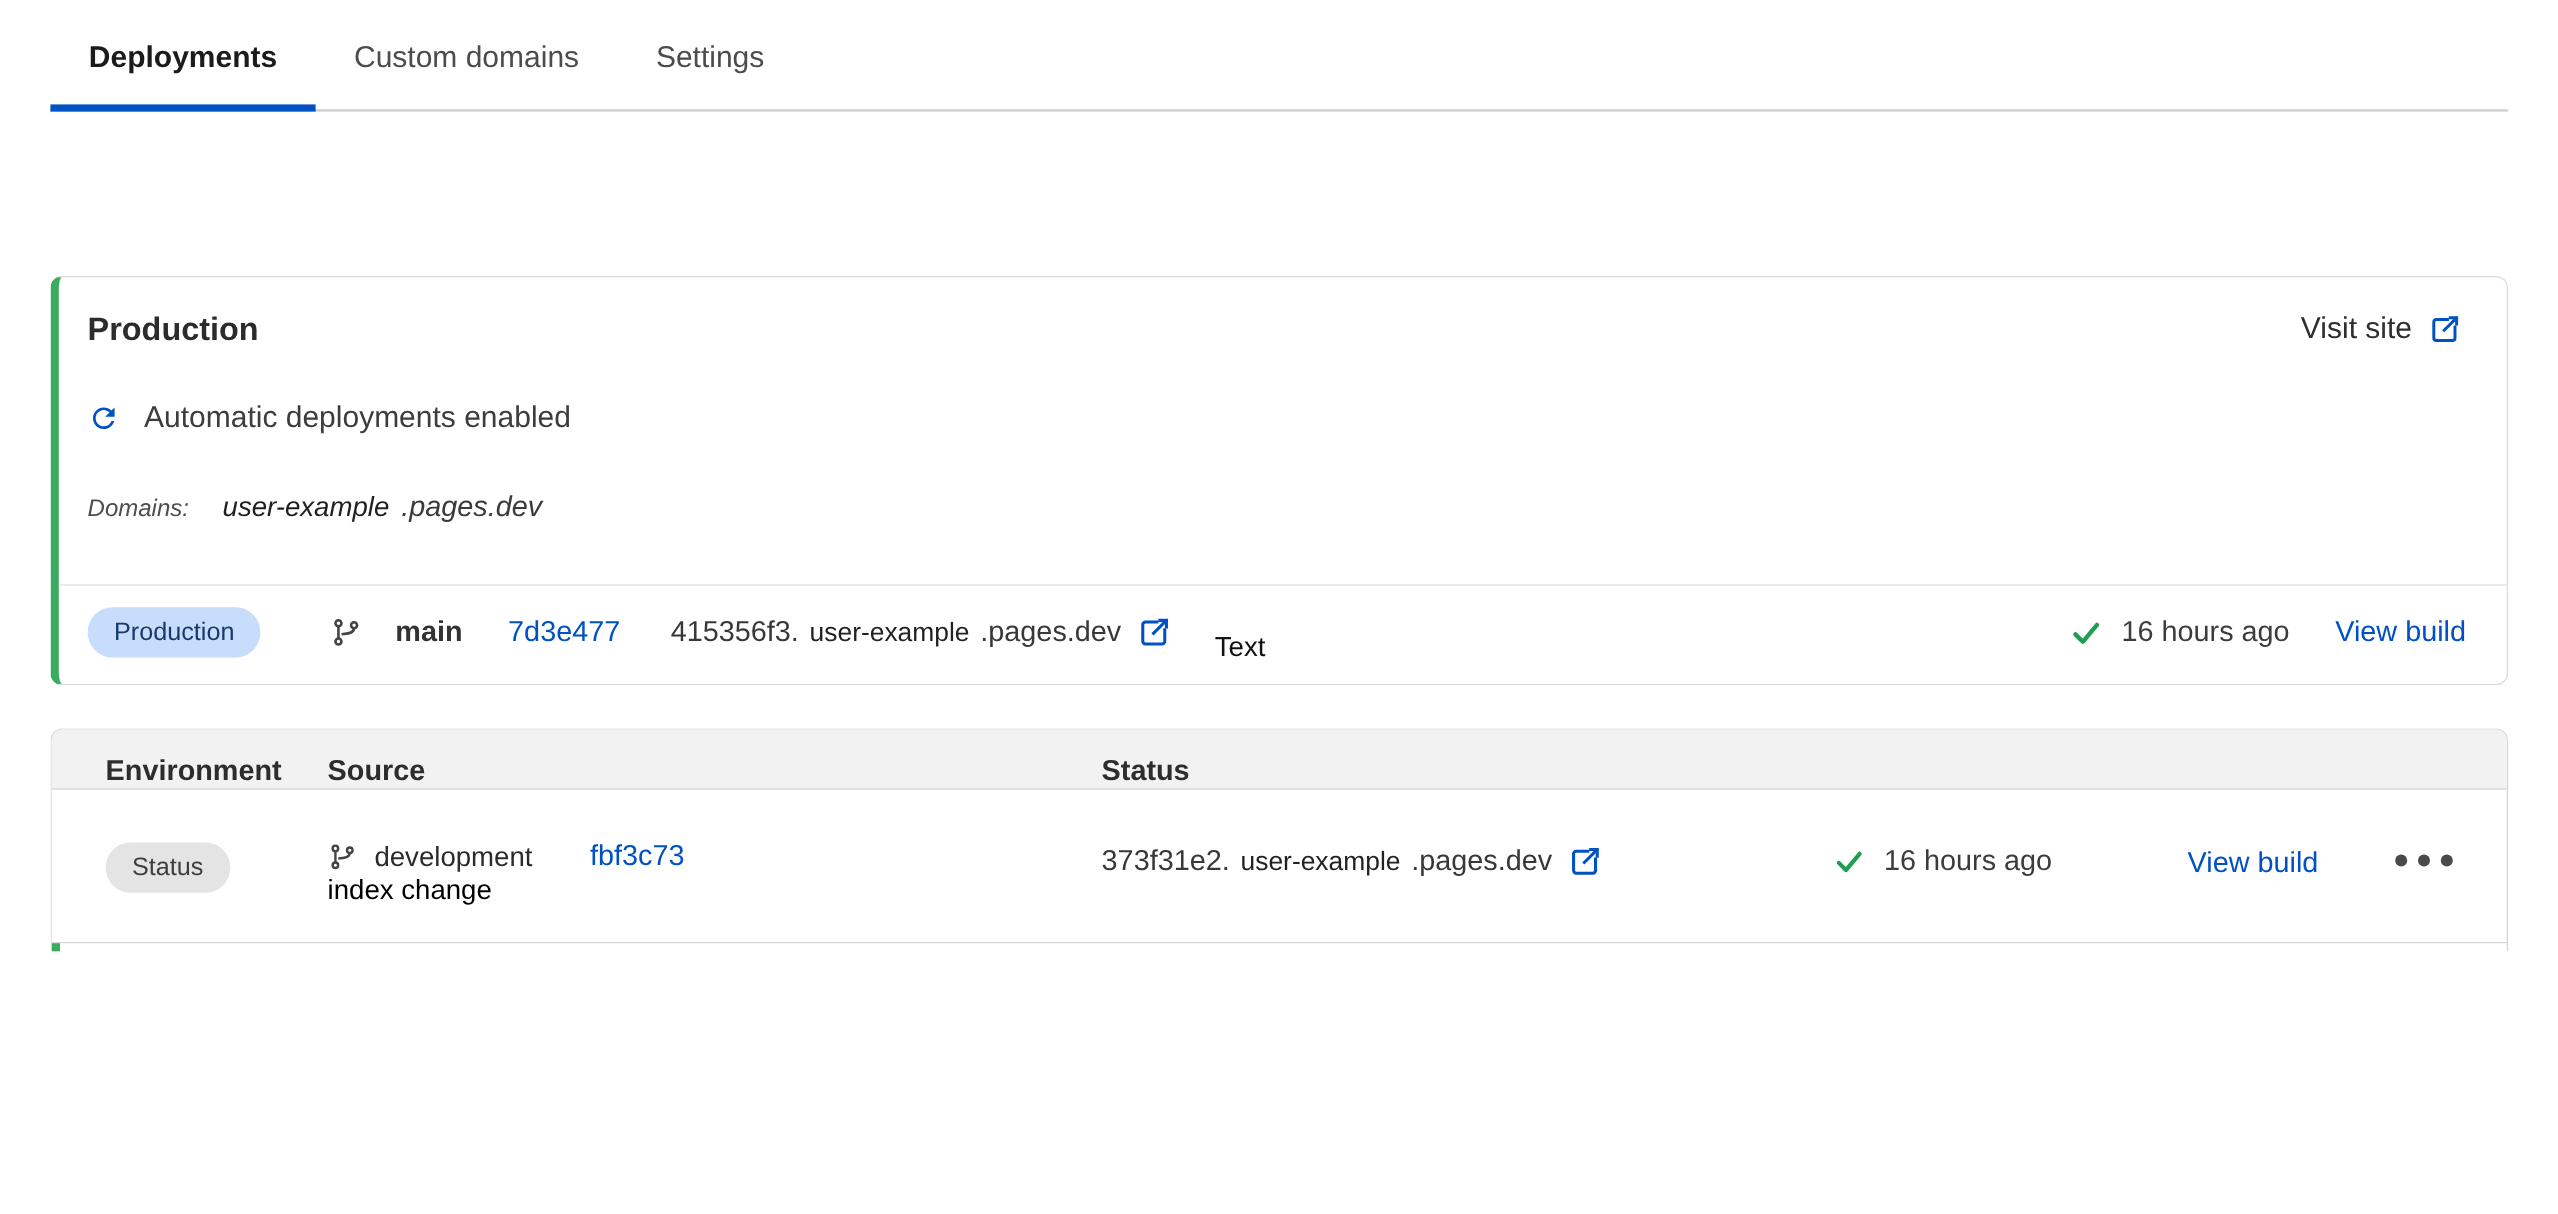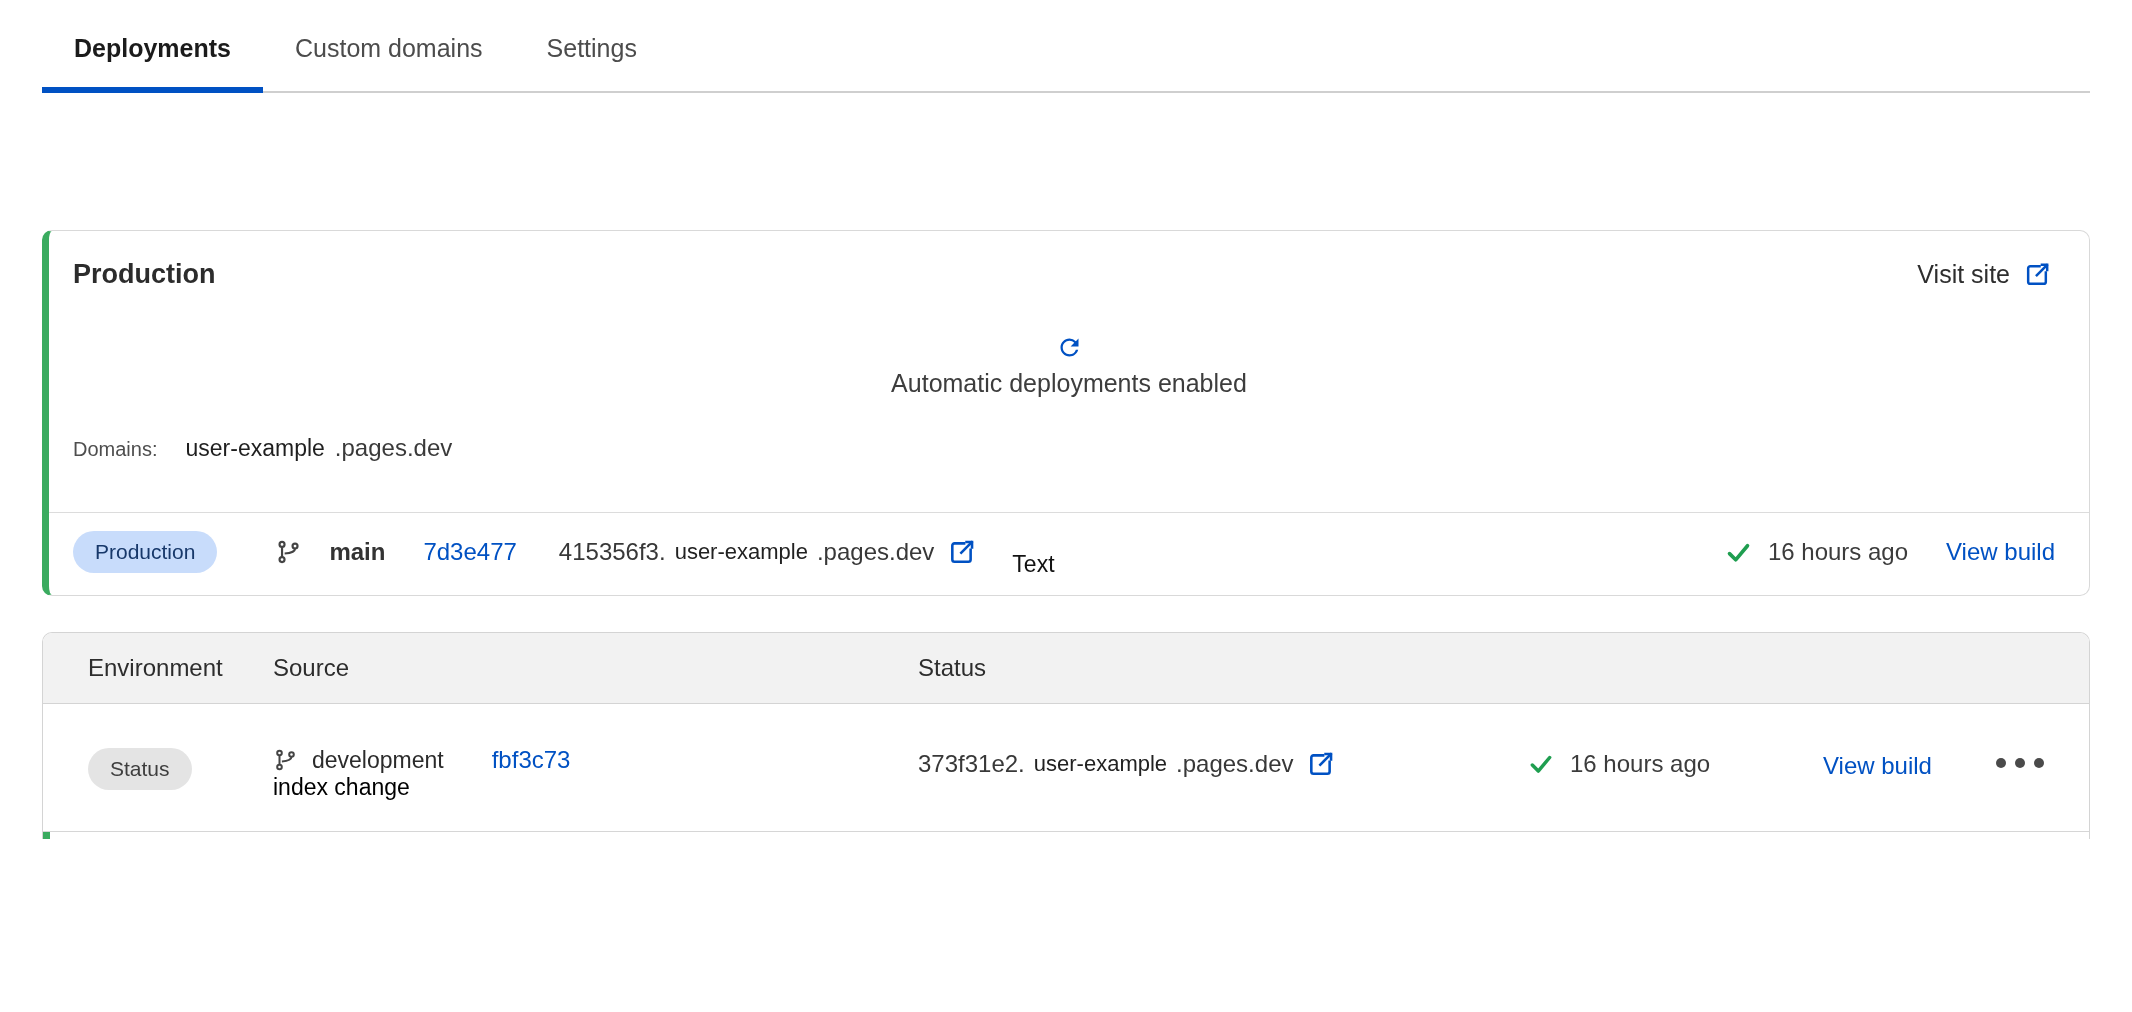--- a/index.html
+++ b/index.html
@@ -25,23 +25,23 @@
     margin-top:137px;
     border:1px solid #d9d9d9; border-left:7px solid #3aab5f;
     border-radius:10px;
     padding-top:28px;
   }
   .card-head { display:flex; justify-content:space-between; align-items:center; padding:0 38px 0 24px; }
   .card-title { font-size:27px; font-weight:600; color:#2c2c2c; }
   .visit-site { display:flex; align-items:center; gap:14px; font-size:25px; color:#2e2e2e; font-weight:500; cursor:pointer; }
   .icon { display:inline-flex; flex:none; }
 
-  .auto-line { display:flex; align-items:center; gap:8px; padding:0 24px; margin-top:44px; font-size:25px; color:#3d3d3d;flex-direction:column; }
-
-  .domains-line { display:flex; align-items:baseline; padding:0 24px; margin-top:36px; }
+  .auto-line { display:flex; align-items:center; gap:20px; padding:0 24px; margin-top:44px; font-size:25px; color:#3d3d3d; }
+
+  .domains-line { display:flex; align-items:baseline; padding:0 24px; margin-top:46px;font-style:italic; }
   .domains-label { font-size:20px; color:#4e4e4e; }
   .domain-name { font-size:23px; color:#1f1f1f; margin-left:28px; }
   .domain-suffix { font-size:24px; color:#3a3a3a; margin-left:10px; }
 
   .prod-row {
     border-top:1px solid #dcdcdc; margin-top:50px;
     display:flex; align-items:center; justify-content:space-between;
     padding:18px 34px 22px 24px;
   }
   .row-left { display:flex; align-items:center; }
@@ -69,22 +69,22 @@
     border:1px solid #d4d4d4; border-bottom:none;
     border-radius:10px 10px 0 0; overflow:hidden;
   }
   .thead, .trow {
     display:grid;
     grid-template-columns:185px 645px 610px 295px 160px 1fr;
     padding-left:45px; padding-right:45px;
   }
   .thead {
     background:#f2f2f2; border-bottom:1px solid #d4d4d4;
-    padding-top:21px; padding-bottom:21px;
-    font-size:24px; font-weight:normal; color:#2d2d2d;
+    padding-top:21px; 
+    font-size:24px; font-weight:bold; color:#2d2d2d;
   }
   .trow {
     padding-top:42px; padding-bottom:30px;
     align-items:start; border-bottom:1px solid #d6d6d6;
   }
   .cell-env { margin-top:2px; }
   .src-line1 { display:flex; align-items:center; }
   .src-branch { font-size:23px; color:#2b2b2b; margin-left:15px; }
   .src-commit { font-size:24px; color:#0051c3; margin-left:48px; cursor:pointer; }
   .src-line2 { font-size:23px; color:#000000; }

